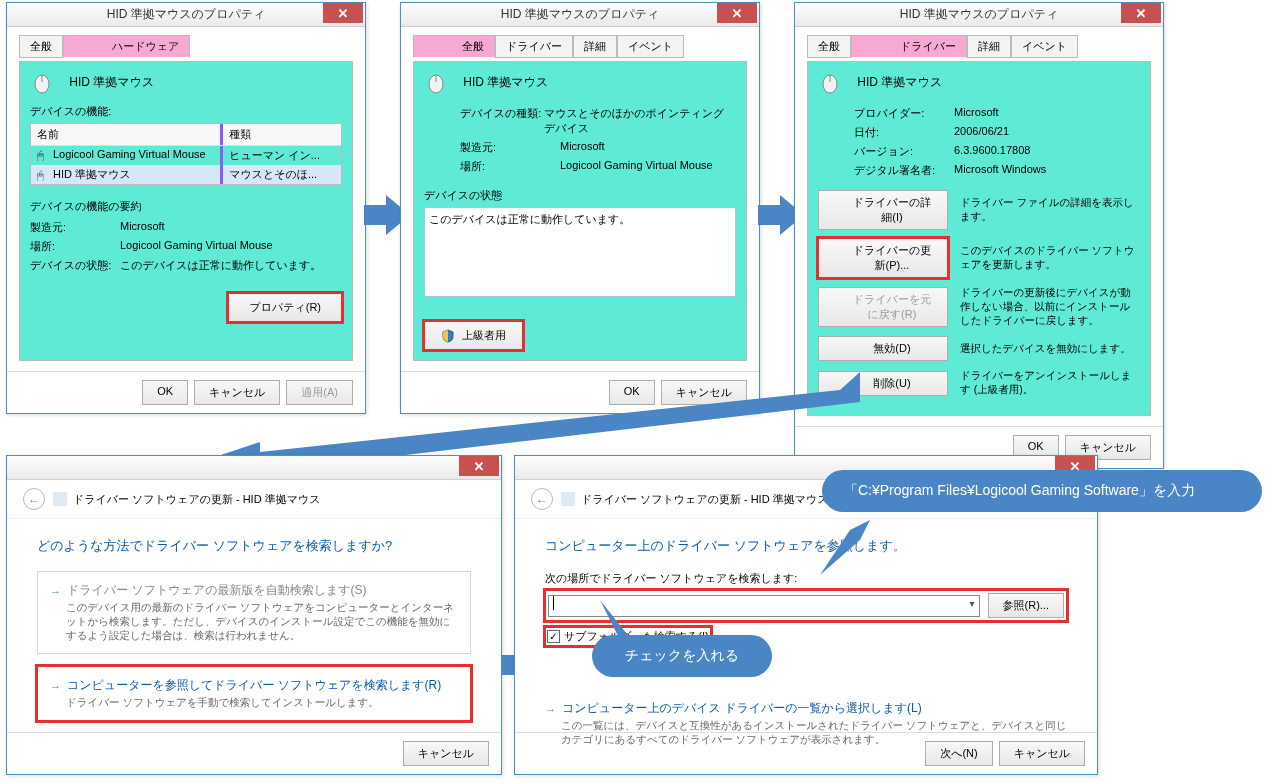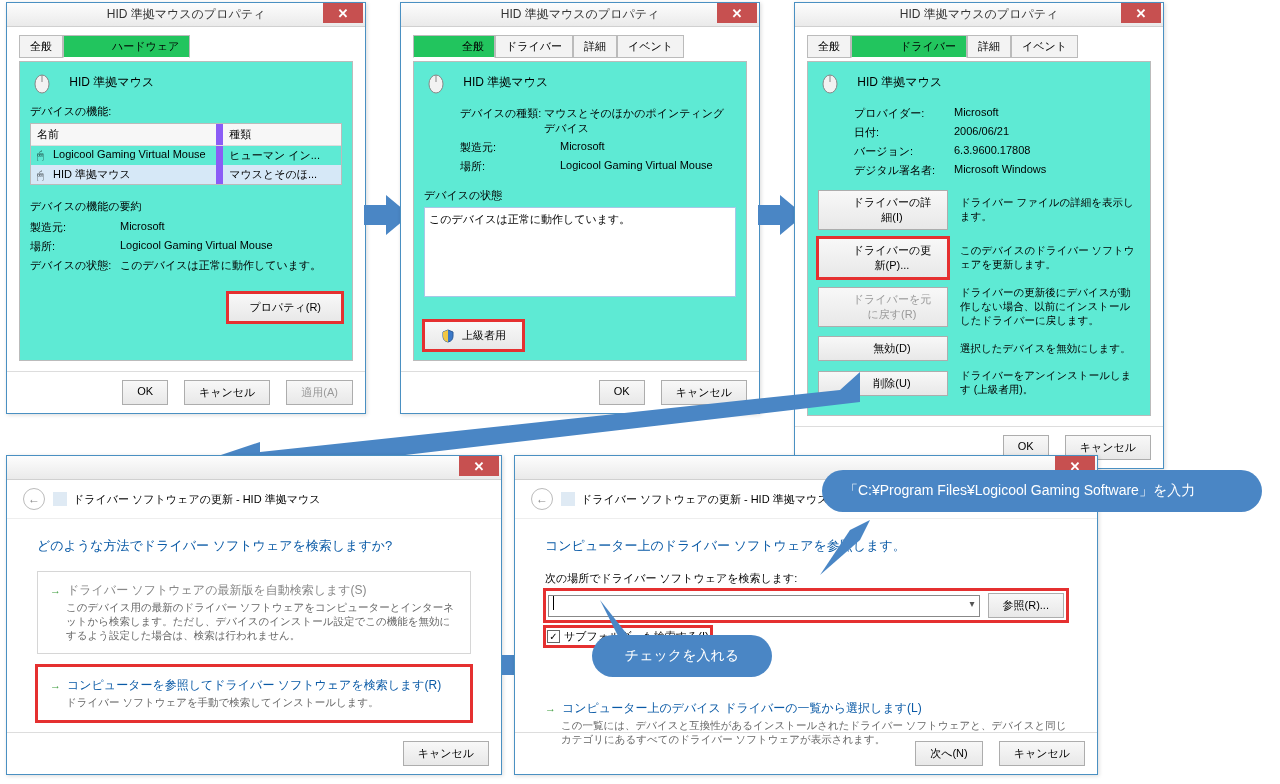--- a/index.html
+++ b/index.html
@@ -5,42 +5,42 @@
   * { box-sizing: border-box; margin: 0; padding: 0; }
   body { background: #fff; font-family: "Meiryo UI", "MS UI Gothic", sans-serif; font-size: 11px; color: #000; width: 1280px; height: 784px; position: relative; }
   .win { position: absolute; background: #fff; border: 1px solid #4a90c2; box-shadow: 1px 1px 4px rgba(0,0,0,0.15); }
   .titlebar { height: 24px; background: linear-gradient(#fdfdfd,#eaeaea); border-bottom: 1px solid #d0d0d0; display: flex; align-items: center; position: relative; }
   .titlebar .title { flex: 1; text-align: center; font-size: 12px; color: #333; }
   .titlebar .close { width: 40px; height: 20px; background: #c75050; color: #fff; display: flex; align-items: center; justify-content: center; font-size: 13px; font-weight: bold; position: absolute; right: 2px; top: 0; cursor: pointer; }
   .titlebar .close::before { content: "✕"; }
   .body { padding: 8px 12px 10px 12px; }
   .tabs { display: flex; gap: 0; margin-bottom: 4px; }
   .tab { padding: 3px 10px; border: 1px solid #bbb; background: #f3f3f3; font-size: 11px; cursor: pointer; }
-  .tab.active { background: #22c55e; border-bottom: 1px solid #fff; position: relative; z-index: 2; padding-left: 48px; }
+  .tab.active { background: #f9a8d4; border-bottom: 1px solid #fff; position: relative; z-index: 2; padding-left: 48px; }
   .panel { border: 1px solid #bbb; padding: 10px; margin-top: -1px; background: #5eead4; min-height: 300px; position: relative; }
   .mouse-icon { width: 28px; height: 22px; display: inline-block; vertical-align: middle; }
   .mouse-icon svg { width: 28px; height: 22px; }
   .dev-title { font-size: 12px; margin-bottom: 10px; }
   .dev-title span.icon { margin-right: 8px; }
   .group-label { font-size: 11px; margin: 8px 0 4px 0; }
   .devlist { border: 1px solid #bbb; }
   .devlist .hdr { display: flex; background: #f7f7f7; border-bottom: 1px solid #ddd; }
   .devlist .hdr div { padding: 3px 6px; font-size: 11px; }
   .devlist .row { display: flex; }
   .devlist .row div { padding: 2px 6px; font-size: 11px; }
   .devlist .row.sel { background: #d6e8f7; }
-  .col-name { width: 62%; border-right: 7px solid #8b5cf6; }
+  .col-name { width: 62%; border-right: 3px solid #8b5cf6; }
   .col-type { width: 38%; }
   .summary { margin-top: 14px; }
   .summary .row { display: flex; padding: 2px 0; }
   .summary .lbl { width: 90px; }
   .btn { display: inline-block; padding: 4px 14px; border: 1px solid #adadad; background: linear-gradient(#f8f8f8,#e8e8e8); font-size: 11px; cursor: pointer; }
   .btn.disabled { color: #999; cursor: default; }
   .btn.long { width: 130px; text-align: center; padding-left: 32px; }
-  .btm-btns { display: flex; gap: 16px; justify-content: flex-end; padding: 8px 12px; border-top: 1px solid #ddd; }
+  .btm-btns { display: flex; gap: 6px; justify-content: flex-end; padding: 8px 12px; border-top: 1px solid #ddd; }
   .hl-red { outline: 3px solid #e53030; outline-offset: -1px; }
   .statusbox { border: 1px solid #a7c7e7; width: 100%; height: 90px; padding: 4px; font-size: 11px; background: #fff; }
   .info-row { display: flex; padding: 2px 0; font-size: 11px; }
   .info-row .lbl { width: 100px; }
   .driver-btns { margin-top: 10px; }
   .driver-btns .drow { display: flex; align-items: center; margin-bottom: 8px; gap: 12px; }
   .driver-btns .desc { font-size: 10.5px; flex: 1; }
   
   .wiz { position: absolute; background: #fff; border: 1px solid #4a90c2; box-shadow: 1px 1px 4px rgba(0,0,0,0.15); }
   .wiz .titlebar { background: linear-gradient(#fdfdfd,#eaeaea); }

